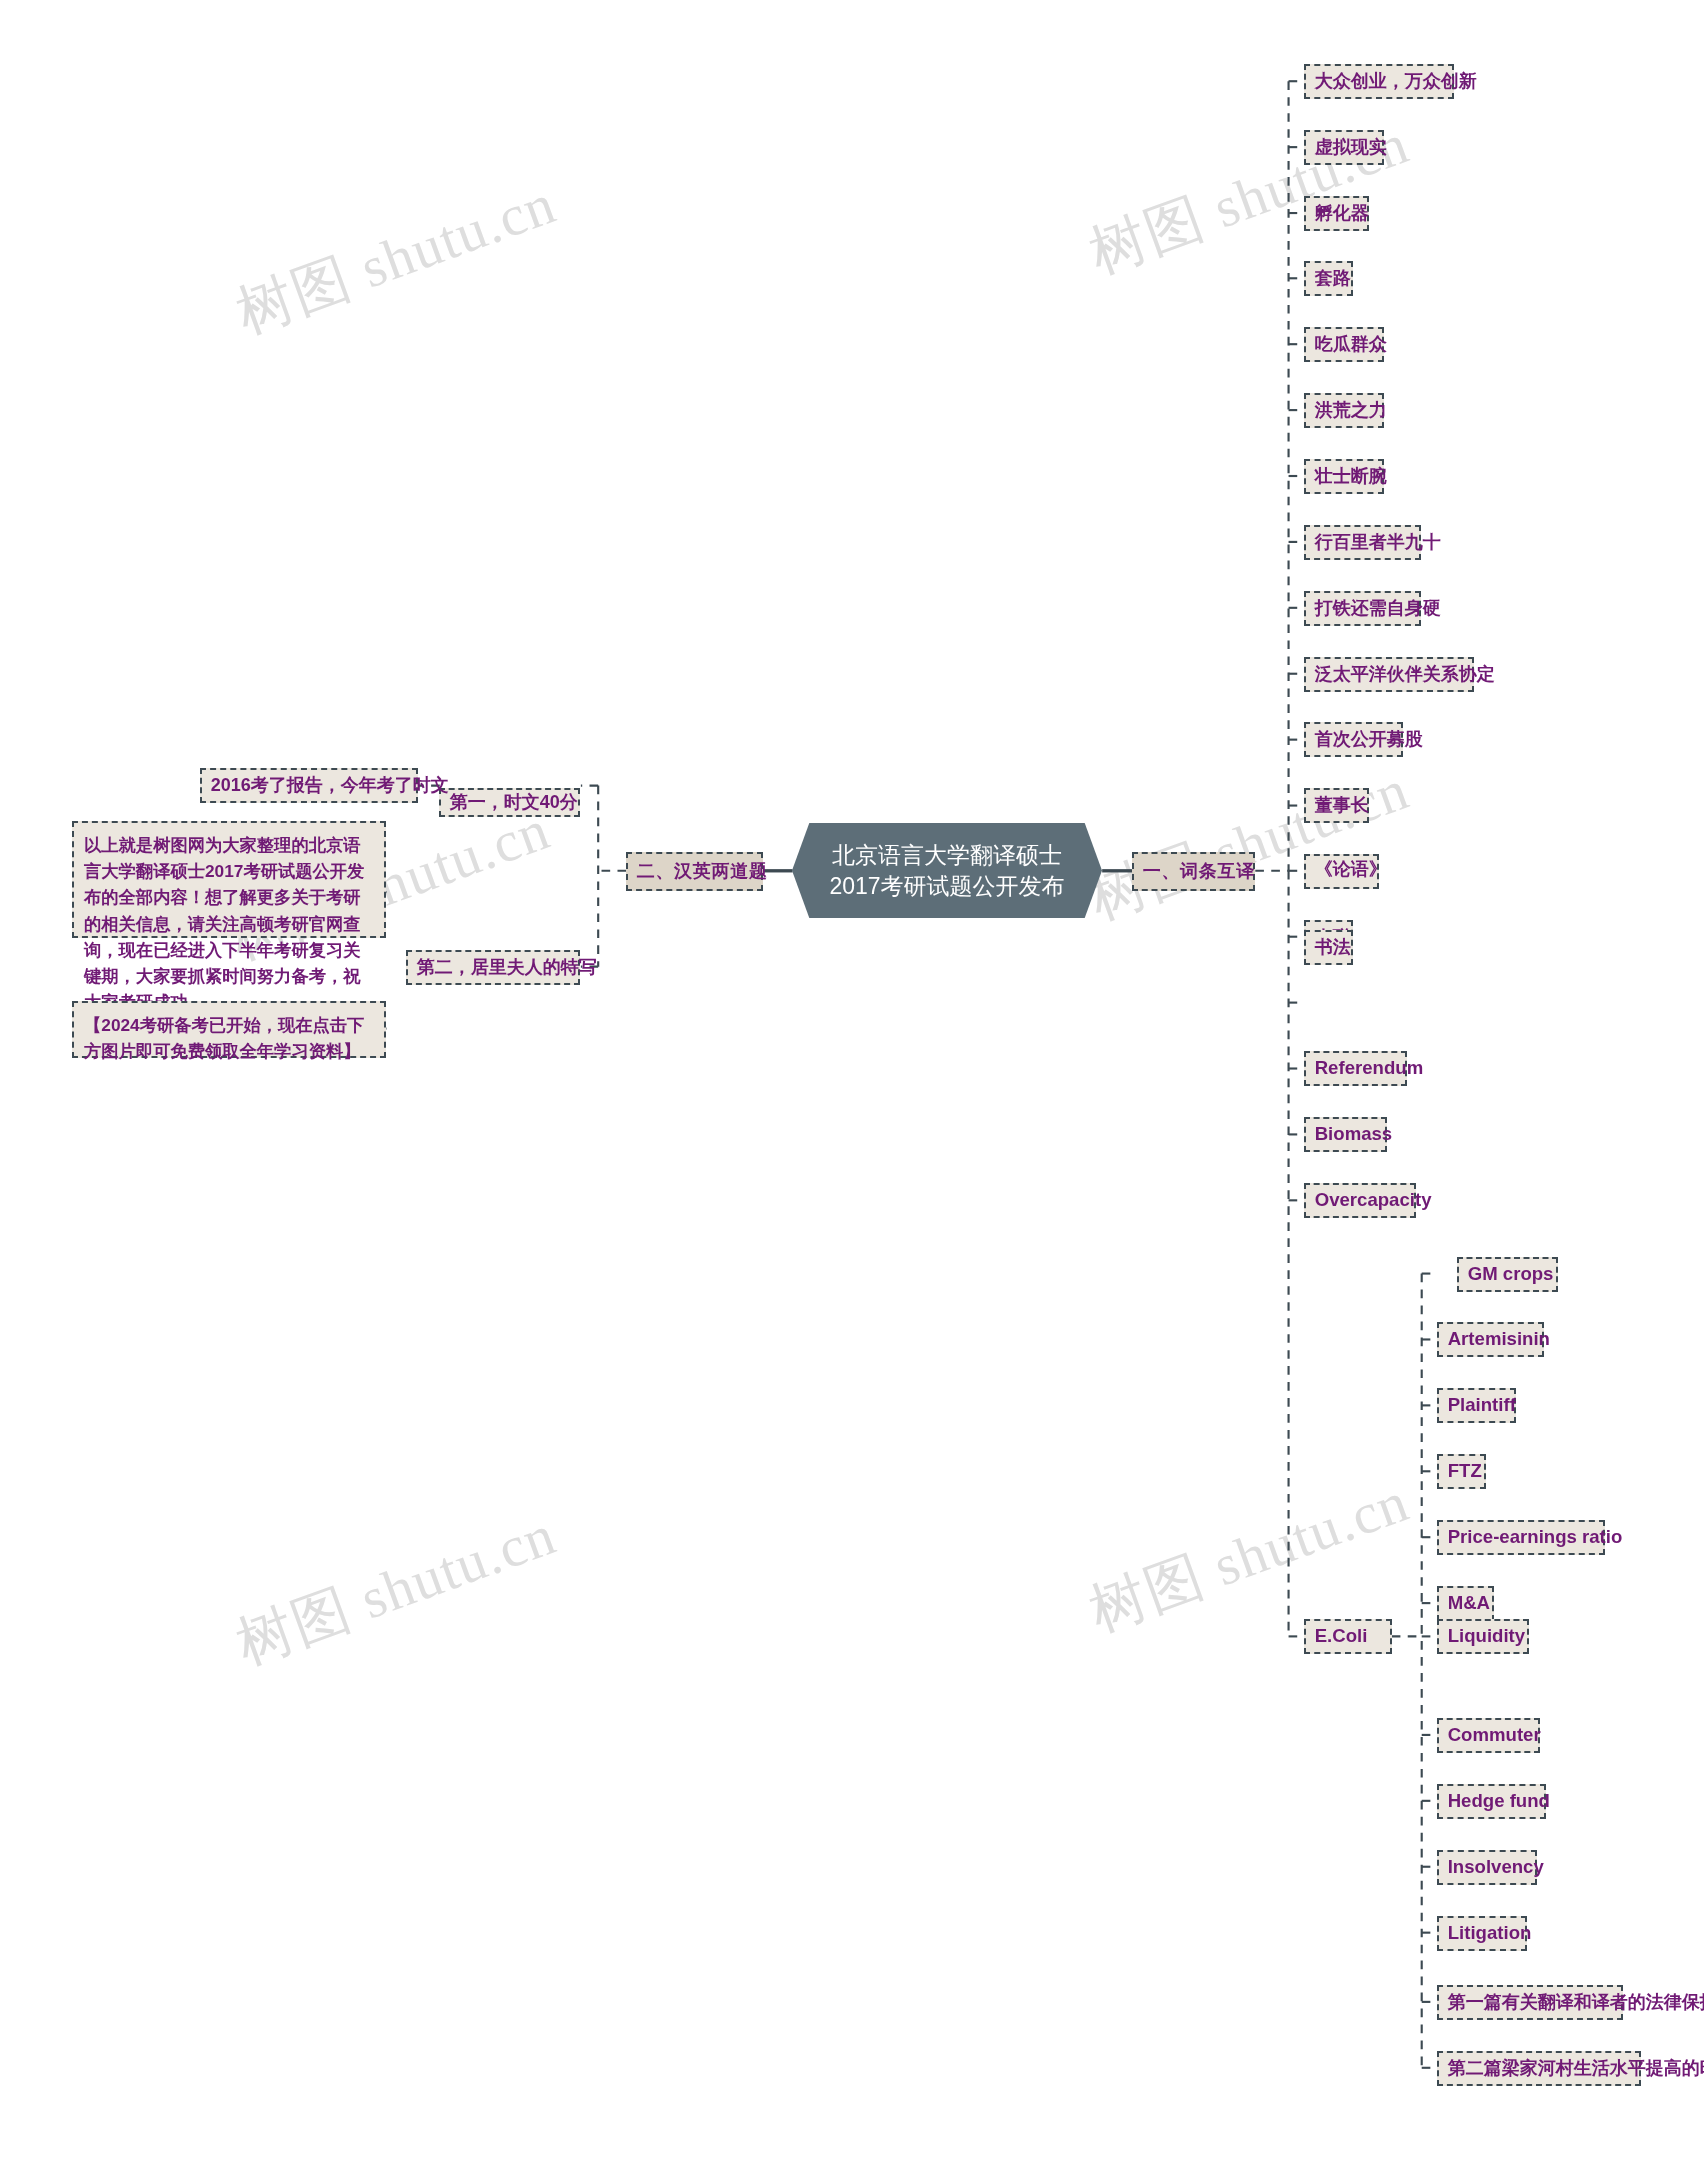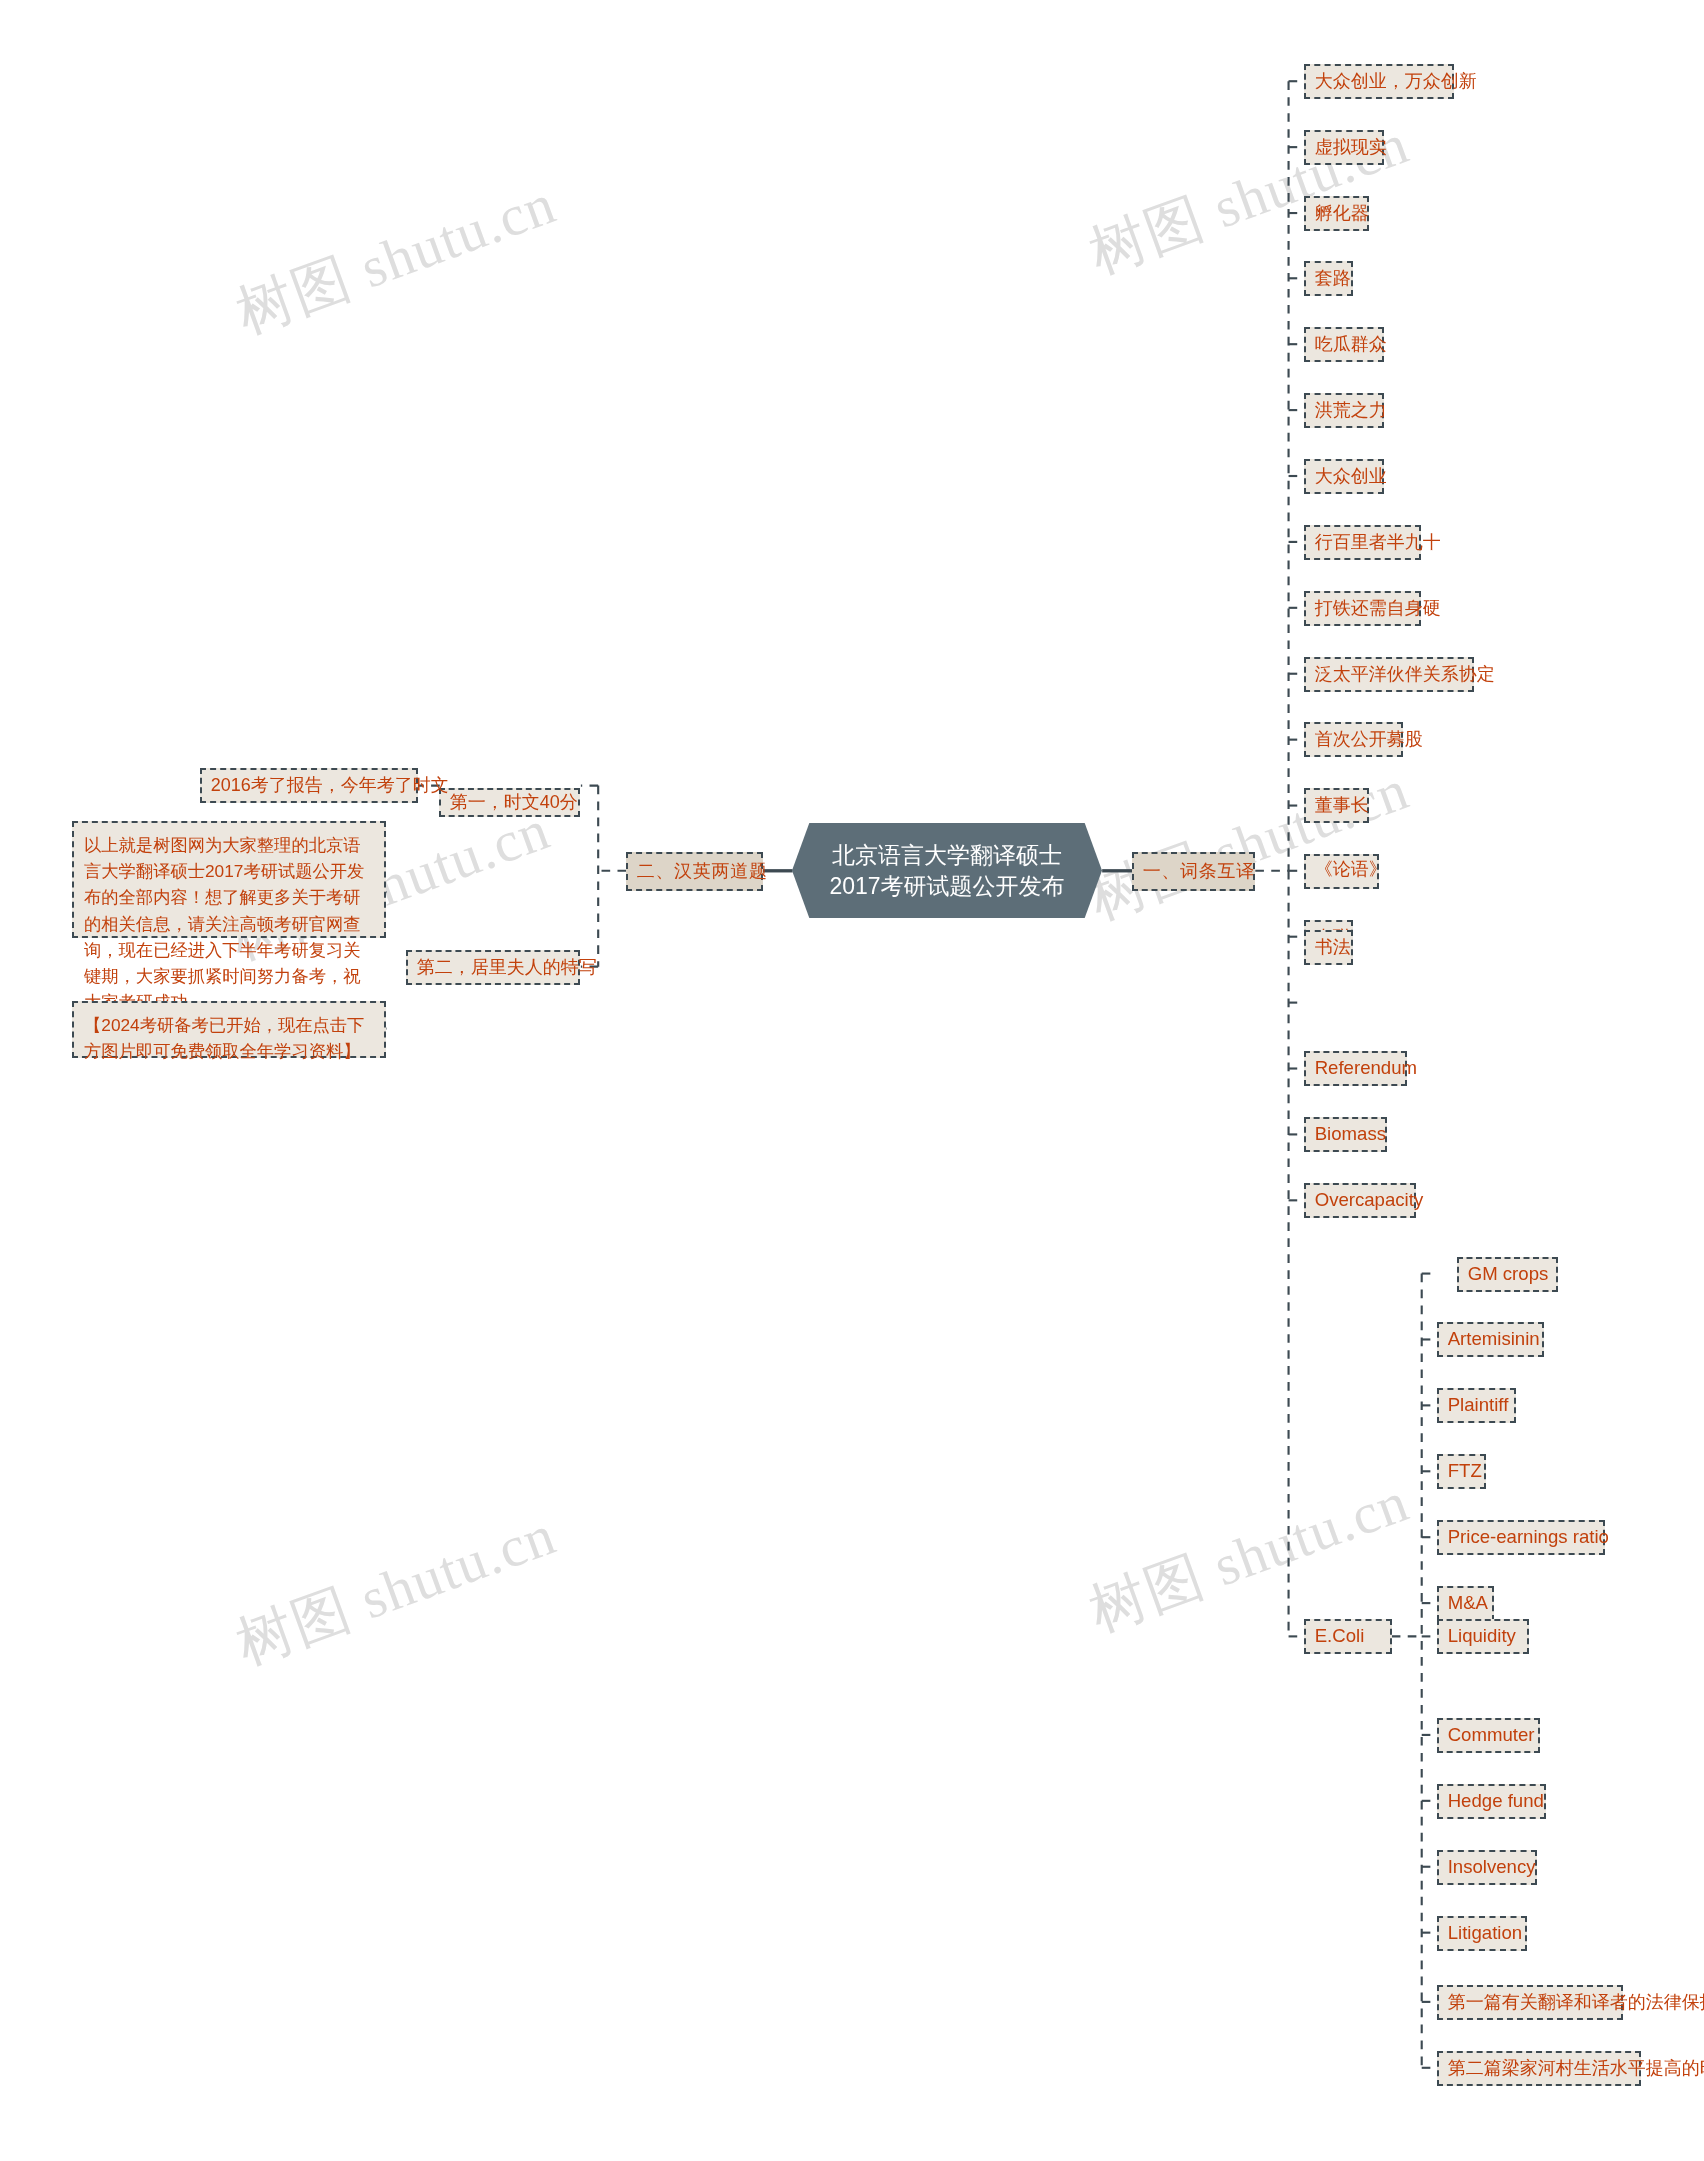--- a/index.html
+++ b/index.html
@@ -21,23 +21,23 @@
   
   #wires{position:absolute;left:0;top:0;width:1705px;height:2161px;}
   #wires path,#wires line{fill:none;stroke:#3d4a52;stroke-width:3.2;
      stroke-dasharray:13 11;stroke-linecap:butt;}
   #wires .solid{stroke-dasharray:none;stroke-width:5;}
 
   
   .node{
     position:absolute;box-sizing:border-box;
     background:#ece7df;border:2px dashed #3d4a52;
-    color:#c2410c;font-size:18px;line-height:1.42;
+    color:#701a75;font-size:18px;line-height:1.42;
     display:flex;align-items:center;
-    padding:4.7px 8.7px;white-space:nowrap;
+    padding:4.7px 8.7px;white-space:nowrap;font-weight:bold;
   }
   .node.branch{background:#ddd5c8;letter-spacing:0.7px;}
   .node.para{white-space:normal;display:block;padding:8.7px 10px;
       font-size:17.3px;line-height:1.52;}
   .node.en{font-size:18.6px;}
 
   .center{
     position:absolute;background:#5d6e78;color:#ffffff;border:none;
     font-size:23px;line-height:1.34;text-align:center;
     display:flex;align-items:center;justify-content:center;
@@ -140,21 +140,21 @@
   <div class="node" style="left:1304px;top:261px;width:49px;height:35px;">
     <span>套路</span>
     </div>
   <div class="node" style="left:1304px;top:327px;width:80px;height:35px;">
     <span>吃瓜群众</span>
     </div>
   <div class="node" style="left:1304px;top:393px;width:80px;height:35px;">
     <span>洪荒之力</span>
     </div>
   <div class="node" style="left:1304px;top:459px;width:80px;height:35px;">
-    <span>大众创业</span>
+    <span>壮士断腕</span>
     </div>
   <div class="node" style="left:1304px;top:525px;width:117px;height:35px;">
     <span>行百里者半九十</span>
     </div>
   <div class="node" style="left:1304px;top:591px;width:117px;height:35px;">
     <span>打铁还需自身硬</span>
     </div>
   <div class="node" style="left:1304px;top:657px;width:170px;height:35px;">
     <span>泛太平洋伙伴关系协定</span>
     </div>

